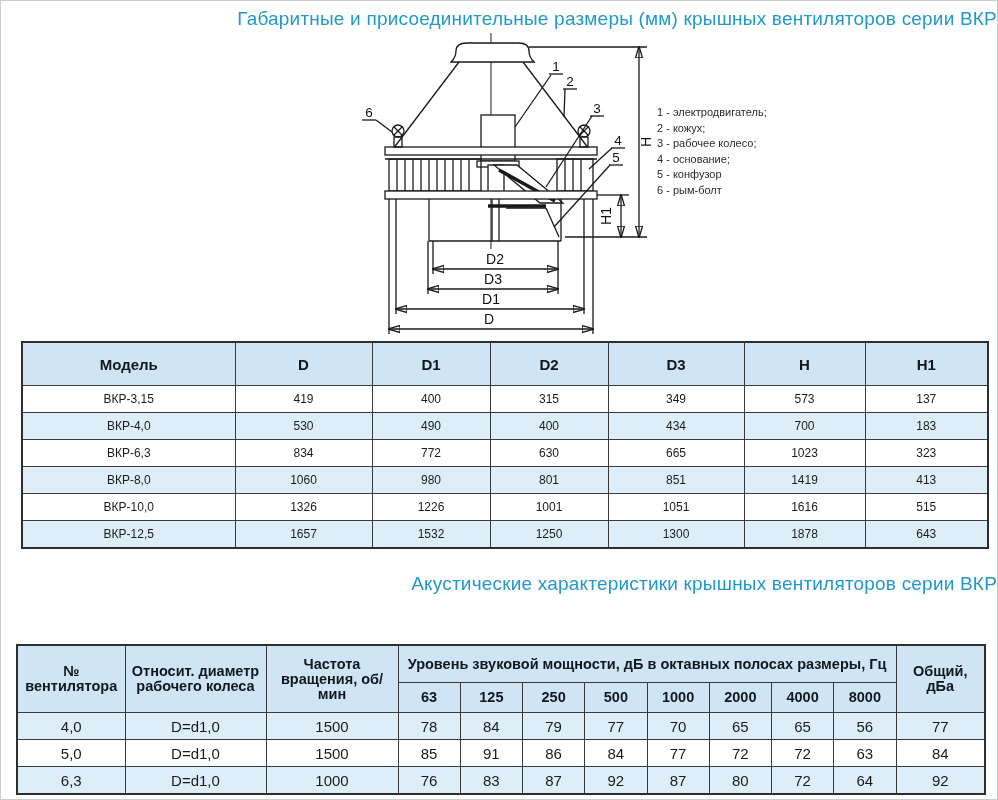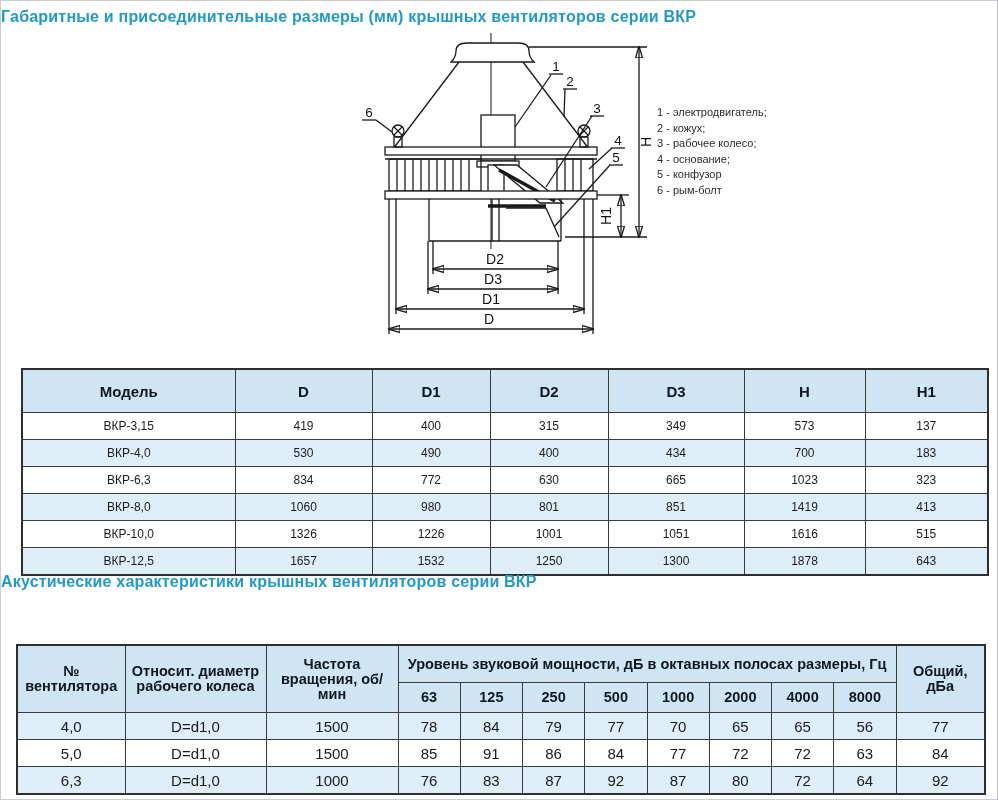--- a/index.html
+++ b/index.html
@@ -2,22 +2,22 @@
 <html><head>
 <meta charset="utf-8">
 <style>
   html,body {margin:0; padding:0; background:#fff;}
   .page {
     position:relative; width:998px; height:800px; box-sizing:border-box;
     background:#ffffff; border:1px solid #c9cdd1; overflow:hidden;
     font-family:"Liberation Sans", sans-serif; color:#1b1b1b;
   }
   .title {
-    position:absolute; left:0; width:100%; text-align:left;
-    font-size:16px; font-weight:bold; color:#2199cc; letter-spacing:0.2px;
+    position:absolute; left:0; width:100%; text-align:right;
+    font-size:19px; font-weight:normal; color:#2199cc; letter-spacing:0.2px;
   }
   #title-dimensions {top:7px;}
   #title-acoustic  {top:572px;}
 
   
   #fan-svg {position:absolute; left:330px; top:28px;}
   #fan-svg line, #fan-svg path, #fan-svg rect, #fan-svg polygon, #fan-svg circle {
     stroke:#1a1a1a; fill:none; stroke-width:1.3;
   }
   #fan-svg .thin {stroke-width:1;}
@@ -30,21 +30,21 @@
     line-height:15.5px; white-space:nowrap;
   }
 
   
   table {border-collapse:collapse; table-layout:fixed; position:absolute;
          border:2px solid #2e2e2e; background:#fff;}
   th,td {border:1px solid #3a3a3a; text-align:center; vertical-align:middle;
          overflow:hidden; padding:0 4px;}
   th {background:#cfe5f4; color:#101820; font-weight:bold;}
 
-  #dims-table {left:20px; top:367px; width:966px;padding-left:34px;}
+  #dims-table {left:20px; top:340px; width:966px;padding-left:34px;}
   #dims-table th {height:42px; font-size:15px;}
   #dims-table td {height:26px; font-size:12px;}
   #dims-table tbody tr:nth-child(even) td {background:#ddeef9;}
 
   #ac-table {left:15px; top:643px; width:970px;}
   #ac-table th {font-size:14.5px; line-height:15px;}
   #ac-table thead tr.hrow1 th {height:36px;}
   #ac-table thead tr.hrow2 th {height:29px;}
   #ac-table td {height:26px; font-size:15px;}
   #ac-table tbody tr:nth-child(odd) td {background:#ddeef9;}

